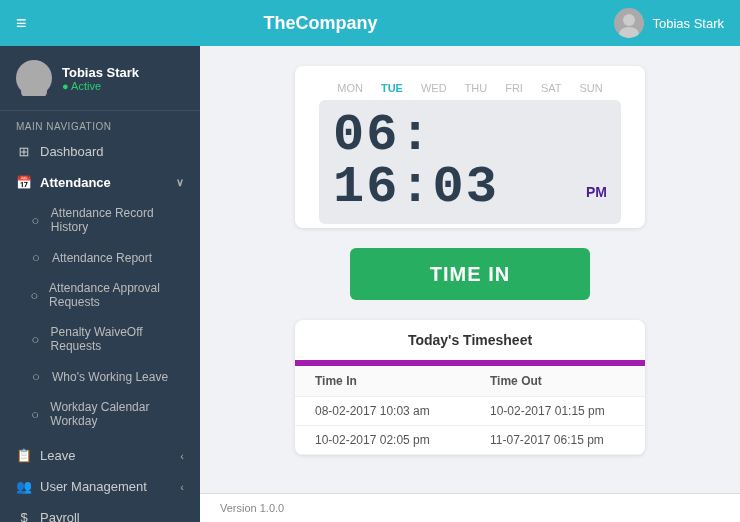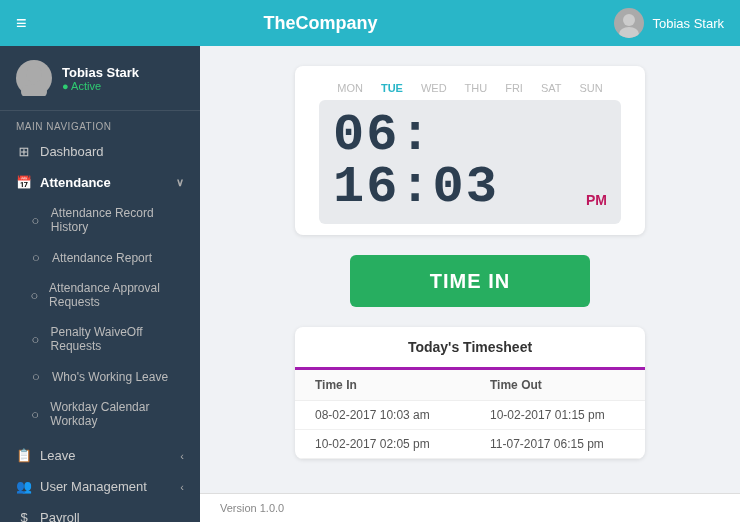--- a/index.html
+++ b/index.html
@@ -131,21 +131,21 @@
       flex-direction: column;
       align-items: center;
       padding: 20px;
       overflow-y: auto;
     }
 
     
     .clock-container {
       background: white;
       border-radius: 8px;
-      padding: 16px 24px 11px;
+      padding: 16px 24px 4px;
       width: 350px;
       box-shadow: 0 1px 4px rgba(0,0,0,0.1);
       margin-bottom: 20px;
     }
     .clock-days {
       display: flex;
       justify-content: center;
       gap: 18px;
       margin-bottom: 6px;
     }
@@ -171,24 +171,24 @@
     .clock-digits {
       font-family: 'Courier New', monospace;
       font-size: 52px;
       font-weight: bold;
       color: #2c3e50;
       letter-spacing: 2px;
       line-height: 1;
     }
     .clock-ampm {
       font-size: 14px;
-      color: #be185d;
+      color: #4c1d95;
       font-weight: bold;
       align-self: flex-end;
-      margin-bottom: 6px;
+      margin-bottom: 14px;
       margin-left: 4px;
     }
 
     
     .time-in-btn {
       background: #27ae60;
       color: white;
       border: none;
       border-radius: 6px;
       width: 240px;
@@ -207,21 +207,21 @@
       width: 350px;
       box-shadow: 0 1px 4px rgba(0,0,0,0.1);
       overflow: hidden;
     }
     .timesheet-title {
       text-align: center;
       font-size: 14px;
       font-weight: 600;
       color: #333;
       padding: 12px;
-      border-bottom: 3px solid #a21caf;
+      border-bottom: 6px solid #a21caf;
     }
     .timesheet-table {
       width: 100%;
       border-collapse: collapse;
     }
     .timesheet-table th {
       font-size: 12px;
       font-weight: 600;
       color: #555;
       padding: 8px 20px;

